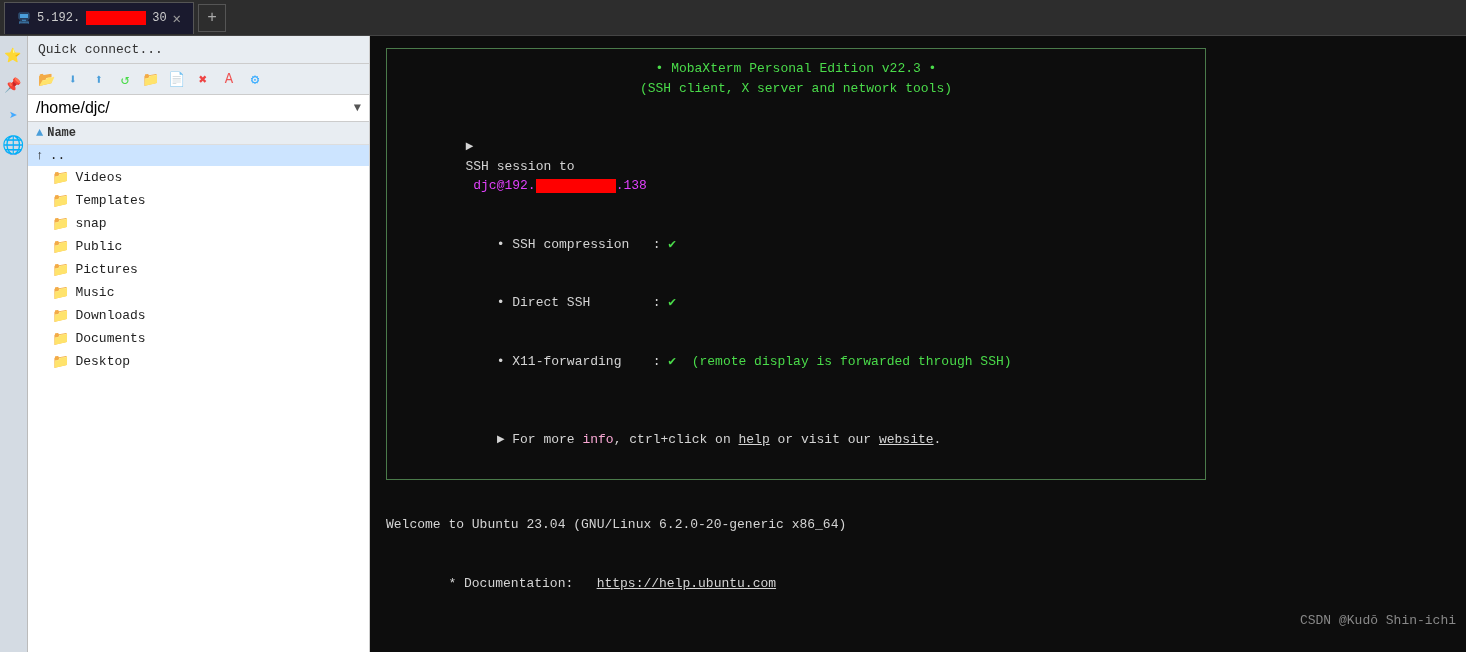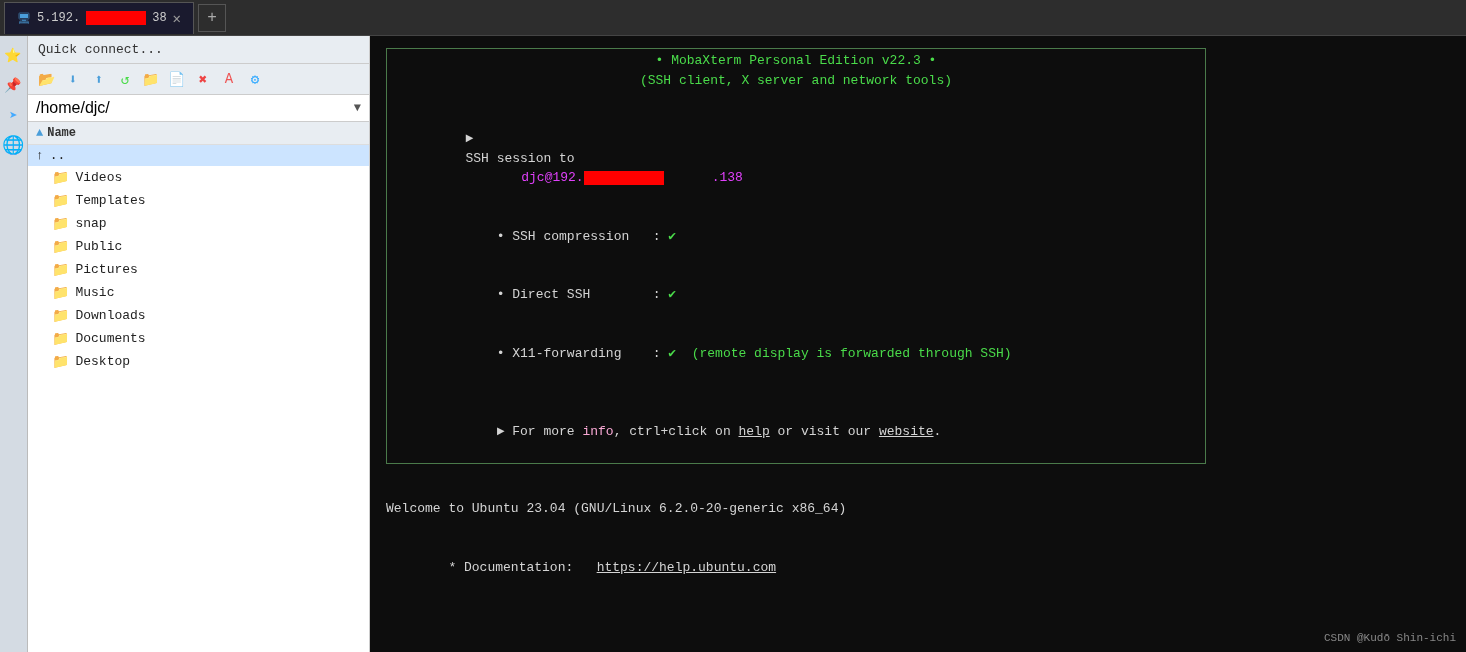--- a/index.html
+++ b/index.html
@@ -208,65 +208,65 @@
       color: #d4d4d4;
       font-size: 13px;
       line-height: 1.5;
       padding: 12px 16px;
       overflow-y: auto;
       font-family: 'Courier New', Courier, monospace;
     }
 
     .terminal-welcome-box {
       border: 1px solid #4a7a4a;
-      padding: 2px 16px;
+      padding: 10px 16px;
       margin-bottom: 16px;
       display: inline-block;
       min-width: 820px;
     }
     .terminal-welcome-box .title-line {
       text-align: center;
       color: #4adb4a;
     }
     .terminal-welcome-box .subtitle-line {
       text-align: center;
       color: #4adb4a;
     }
 
     .t-cyan { color: #f9a8d4; }
     .t-green { color: #4adb4a; }
-    .t-magenta { color: #e040fb; margin-left: 48px; }
+    .t-magenta { color: #e040fb; }
     .t-white { color: #d4d4d4; }
     .t-underline { text-decoration: underline; }
 
     .terminal-line {
       white-space: pre;
       display: block;
     }
     @keyframes blink {
       50% { opacity: 0; }
     }
 
     .bottom-credit {
       position: absolute;
-      bottom: 6px;
+      bottom: 22px;
       right: 10px;
       color: #888;
-      font-size: 11px;
+      font-size: 13px;
     }
   </style>
 </head>
 <body>
 
 <div class="tab-bar">
   <div class="tab-item">
     <span class="tab-icon">🖥</span>
     <span>5.192.</span>
       <span class="redacted-box" style="width:60px;height:14px;"></span>
-      <span>38</span>
+      <span>30</span>
     <span class="tab-close">✕</span>
   </div>
   <div class="tab-new">+</div>
 </div>
 
 <div class="main-area">
 
   <div class="sidebar">
 
     <div style="display:flex;flex:1;flex-direction:row;overflow:hidden;">

